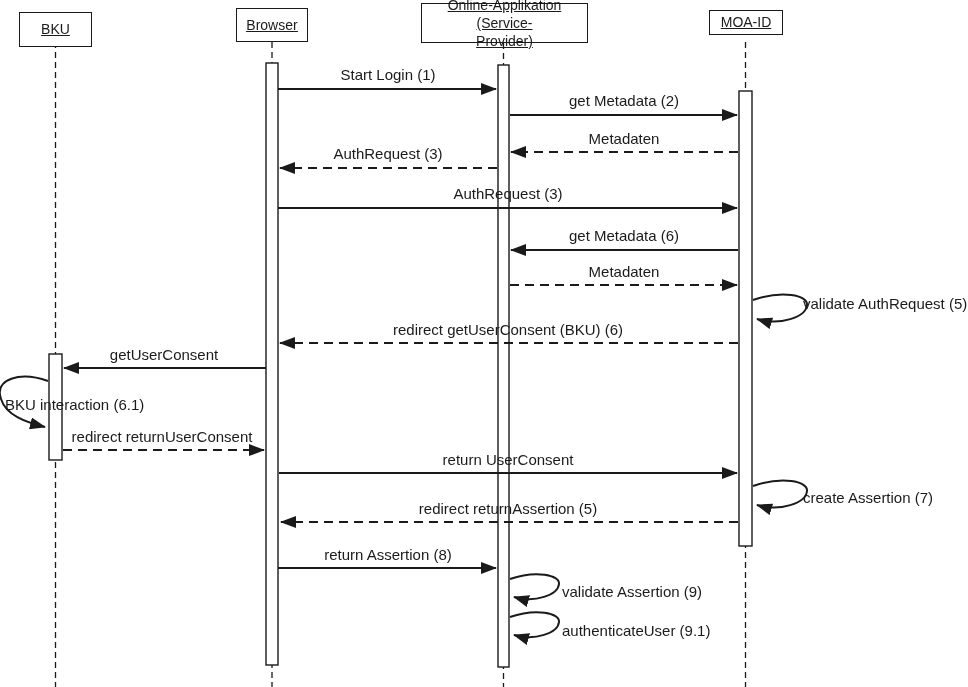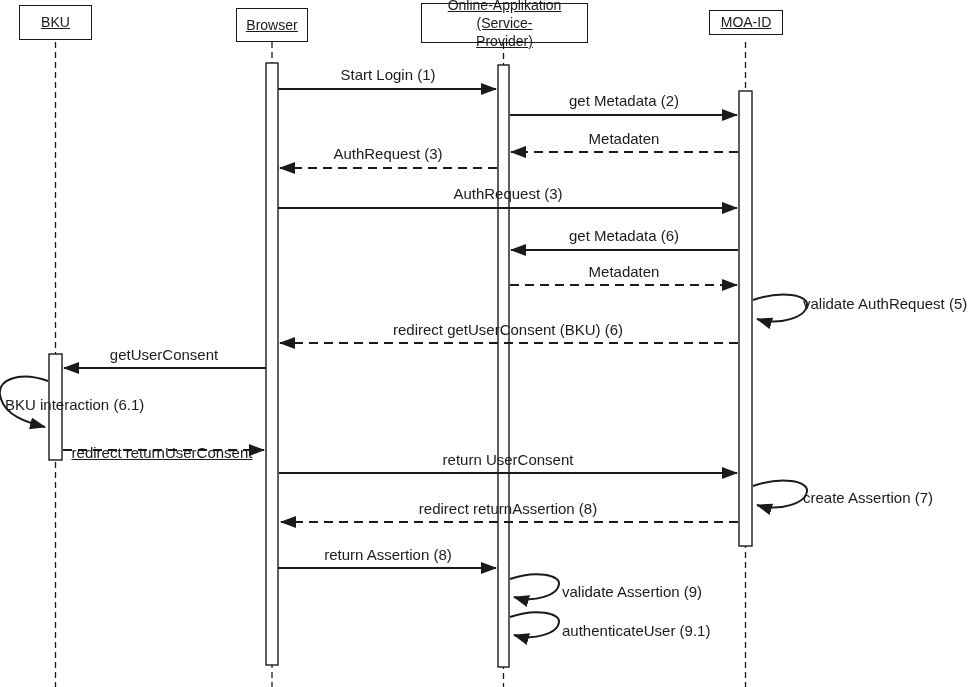--- a/index.html
+++ b/index.html
@@ -72,21 +72,21 @@
     <path d="M 48 381 C 20 371, -6 379, 1 399 C 6 415, 25 422, 45 427" fill="none" stroke="#1a1a1a" stroke-width="2" marker-end="url(#arr)"></path>
     <line x1="63" y1="450" x2="264" y2="450" stroke="#1a1a1a" stroke-width="2" stroke-dasharray="9 6" marker-end="url(#arr)"></line>
     <line x1="279" y1="473" x2="737" y2="473" stroke="#1a1a1a" stroke-width="2" marker-end="url(#arr)"></line>
     <path d="M 753 486 C 782 476, 808 481, 807 491 C 806 503, 780 512, 757 505" fill="none" stroke="#1a1a1a" stroke-width="2" marker-end="url(#arr)"></path>
     <line x1="738" y1="522" x2="281" y2="522" stroke="#1a1a1a" stroke-width="2" stroke-dasharray="9 6" marker-end="url(#arr)"></line>
     <line x1="278" y1="568" x2="496" y2="568" stroke="#1a1a1a" stroke-width="2" marker-end="url(#arr)"></line>
     <path d="M 510 579 C 536 570, 560 575, 559 584 C 558 595, 535 603, 514 597" fill="none" stroke="#1a1a1a" stroke-width="2" marker-end="url(#arr)"></path>
     <path d="M 510 617 C 536 608, 560 613, 559 622 C 558 633, 535 641, 514 635" fill="none" stroke="#1a1a1a" stroke-width="2" marker-end="url(#arr)"></path>
   </svg>
 
-  <div class="actor-box" style="left:19px; top:5px; width:73px; height:35px;justify-content:center;">
+  <div class="actor-box" style="left:19px; top:12px; width:73px; height:35px;justify-content:center;">
     <span class="u">BKU</span>
   </div>
   <div class="actor-box" style="left:236px; top:8px; width:72px; height:34px;text-decoration:underline;">
     <span class="u">Browser</span>
   </div>
   <div class="actor-box" style="left:421px; top:3px; width:167px; height:40px;">
     <span>
       <span class="u">Online-Applikation (Service-</span>
       <span class="u">Provider)</span>
     </span>
@@ -99,21 +99,21 @@
   <div class="msg-label centered" style="left:624px; top:92px;">get Metadata (2)</div>
   <div class="msg-label centered" style="left:624px; top:130px;">Metadaten</div>
   <div class="msg-label centered" style="left:388px; top:145px;">AuthRequest (3)</div>
   <div class="msg-label centered" style="left:508px; top:185px;">AuthRequest (3)</div>
   <div class="msg-label centered" style="left:624px; top:227px;">get Metadata (6)</div>
   <div class="msg-label centered" style="left:624px; top:263px;">Metadaten</div>
   <div class="msg-label" style="left:803px; top:295px;text-align:center;">validate AuthRequest (5)</div>
   <div class="msg-label centered" style="left:508px; top:321px;">redirect getUserConsent (BKU) (6)</div>
   <div class="msg-label centered" style="left:164px; top:346px;">getUserConsent</div>
   <div class="msg-label" style="left:5px; top:396px;">BKU interaction (6.1)</div>
-  <div class="msg-label centered" style="left:162px; top:444px;text-decoration:underline;">redirect returnUserConsent</div>
+  <div class="msg-label centered" style="left:162px; top:428px;">redirect returnUserConsent</div>
   <div class="msg-label centered" style="left:508px; top:451px;">return UserConsent</div>
   <div class="msg-label" style="left:803px; top:489px;">create Assertion (7)</div>
-  <div class="msg-label centered" style="left:508px; top:500px;">redirect returnAssertion (8)</div>
+  <div class="msg-label centered" style="left:508px; top:500px;">redirect returnAssertion (5)</div>
   <div class="msg-label centered" style="left:388px; top:546px;">return Assertion (8)</div>
   <div class="msg-label" style="left:562px; top:583px;">validate Assertion (9)</div>
   <div class="msg-label" style="left:562px; top:622px;">authenticateUser (9.1)</div>
 
 </div>
 
 </body></html>

